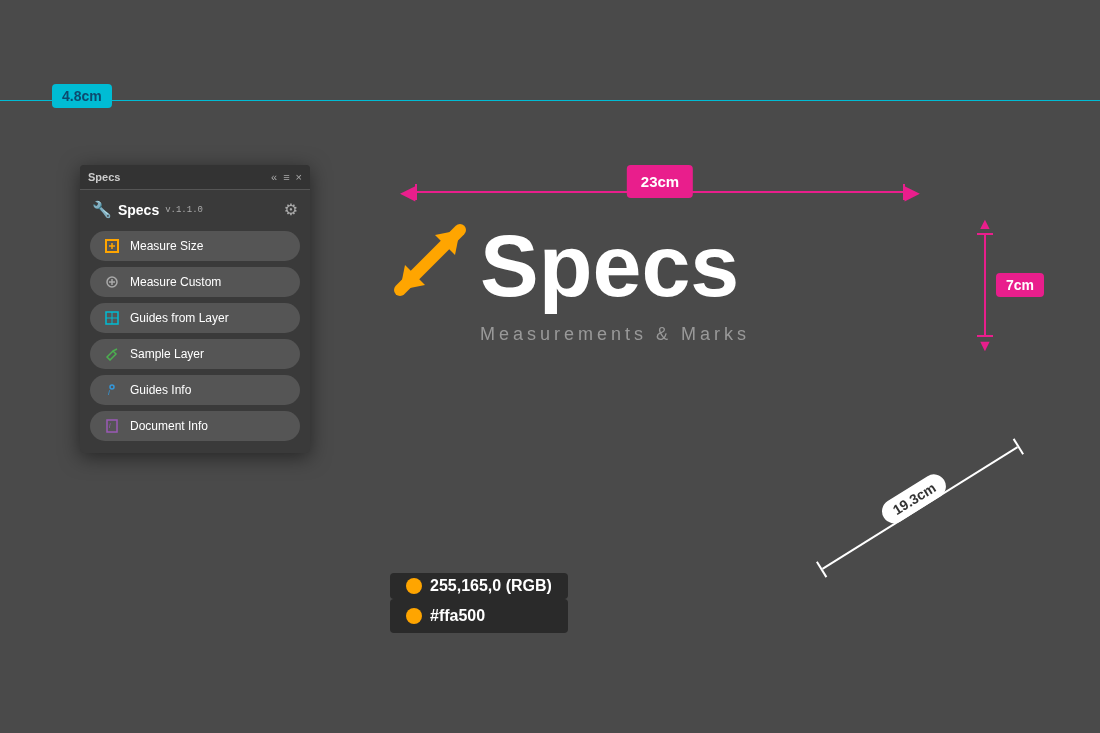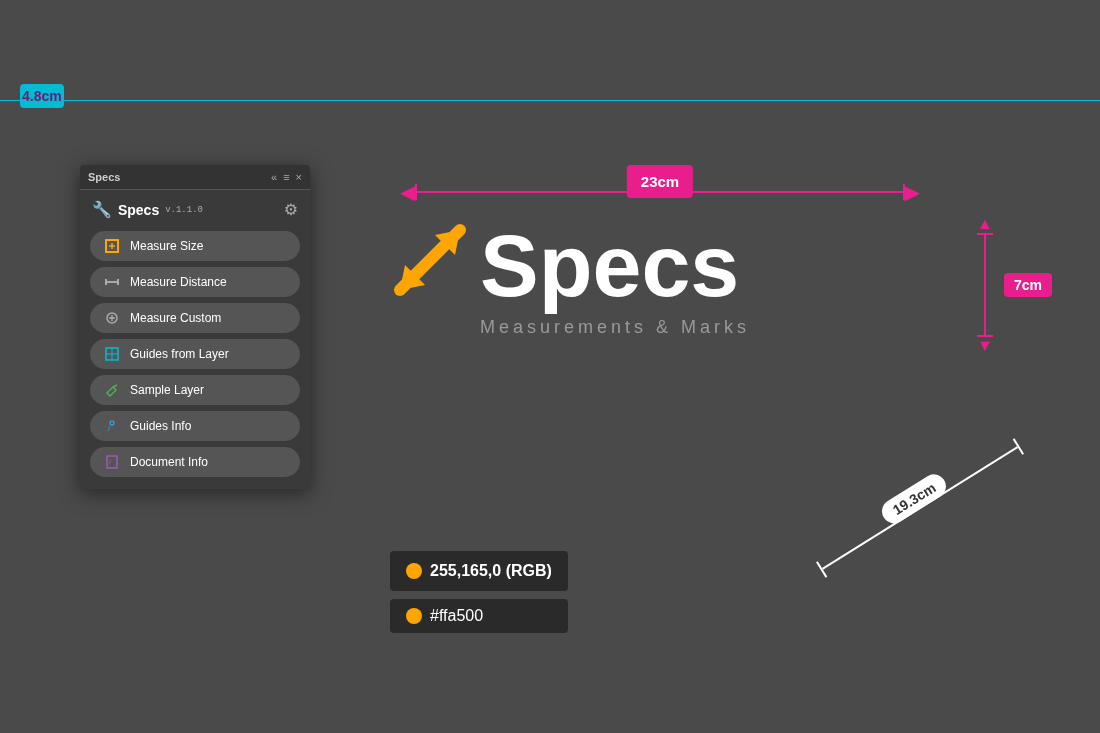--- a/index.html
+++ b/index.html
@@ -19,26 +19,26 @@
       left: 0;
       right: 0;
       height: 1px;
       background: #00bcd4;
     }
 
     
     .top-badge {
       position: absolute;
       top: 84px;
-      left: 20px;
+      left: 52px;
       background: #00bcd4;
-      color: #701a75;
+      color: #0c4a6e;
       font-size: 14px;
       font-weight: bold;
-      padding: 4px 2px;
+      padding: 4px 10px;
       border-radius: 4px;
     }
 
     
     .panel {
       position: absolute;
       top: 165px;
       left: 80px;
       width: 230px;
       background: #3a3a3a;
@@ -178,30 +178,20 @@
       <span class="btn-icon">
         <svg width="14" height="14" viewBox="0 0 14 14">
           <rect x="1" y="1" width="12" height="12" fill="none" stroke="#ffa500" stroke-width="2"></rect>
           <line x1="4" y1="7" x2="10" y2="7" stroke="#ffa500" stroke-width="1.5"></line>
           <line x1="7" y1="4" x2="7" y2="10" stroke="#ffa500" stroke-width="1.5"></line>
         </svg>
       </span>
       <span>Measure Size</span>
     </button>
 
-    <button class="panel-btn">
-      <span class="btn-icon">
-        <svg width="14" height="14" viewBox="0 0 14 14">
-          <line x1="1" y1="7" x2="13" y2="7" stroke="#aaa" stroke-width="2"></line>
-          <line x1="1" y1="4" x2="1" y2="10" stroke="#aaa" stroke-width="2"></line>
-          <line x1="13" y1="4" x2="13" y2="10" stroke="#aaa" stroke-width="2"></line>
-        </svg>
-      </span>
-      <span>Measure Distance</span>
-    </button>
 
     <button class="panel-btn">
       <span class="btn-icon">
         <svg width="14" height="14" viewBox="0 0 14 14">
           <circle cx="7" cy="7" r="5" fill="none" stroke="#aaa" stroke-width="1.5"></circle>
           <line x1="7" y1="4" x2="7" y2="10" stroke="#aaa" stroke-width="1.5"></line>
           <line x1="4" y1="7" x2="10" y2="7" stroke="#aaa" stroke-width="1.5"></line>
         </svg>
       </span>
       <span>Measure Custom</span>
@@ -268,41 +258,41 @@
       <div style="font-size:70px; color:#ffa500; line-height:1; transform:rotate(0deg);">
         <svg width="80" height="80" viewBox="0 0 80 80">
           <polygon points="10,70 70,10 70,40 70,10 40,10" fill="none"></polygon>
           <line x1="70" y1="10" x2="10" y2="70" stroke="#ffa500" stroke-width="12" stroke-linecap="round"></line>
           <polygon points="70,10 45,15 65,35" fill="#ffa500"></polygon>
           <polygon points="10,70 35,65 15,45" fill="#ffa500"></polygon>
         </svg>
       </div>
       <div style="font-size:88px; font-weight:900; color:white; line-height:1; font-family:Arial,sans-serif;">Specs</div>
     </div>
-    <div style="font-size:18px; color:#999; letter-spacing:4px; margin-top:6px; margin-left:90px;">Measurements &amp; Marks</div>
+    <div style="font-size:18px; color:#999; letter-spacing:4px; margin-top:13px; margin-left:90px;">Measurements &amp; Marks</div>
   </div>
 
   <div style="position:absolute; top:55px; right:60px; width:30px; height:140px; display:flex; flex-direction:column; align-items:center;">
     <span style="color:#e91e8c; font-size:16px;">▲</span>
     <div style="flex:1; width:2px; background:#e91e8c; position:relative;">
       <div style="position:absolute; top:0; left:-7px; height:2px; width:16px; background:#e91e8c;"></div>
       <div style="position:absolute; bottom:0; left:-7px; height:2px; width:16px; background:#e91e8c;"></div>
-      <div style="position:absolute; top:50%; left:20px; transform:translateY(-50%); background:#e91e8c; color:white; font-size:14px; font-weight:bold; padding:4px 10px; border-radius:4px; white-space:nowrap;">7cm</div>
+      <div style="position:absolute; top:50%; left:12px; transform:translateY(-50%); background:#e91e8c; color:white; font-size:14px; font-weight:bold; padding:4px 10px; border-radius:4px; white-space:nowrap;">7cm</div>
     </div>
     <span style="color:#e91e8c; font-size:16px;">▼</span>
   </div>
 
   <div style="position:absolute; bottom:20px; left:40px;">
-    <div style="display:flex; align-items:center; gap:8px; background:#2a2a2a; border-radius:4px; padding:11px 16px; margin-bottom:8px;">
+    <div style="display:flex; align-items:center; gap:8px; background:#2a2a2a; border-radius:4px; padding:4px 16px; ">
       <div style="width:16px; height:16px; border-radius:50%; background:#ffa500;"></div>
       <span style="color:white; font-size:16px; font-weight:bold;">255,165,0 (RGB)</span>
     </div>
     <div style="display:flex; align-items:center; gap:8px; background:#2a2a2a; border-radius:4px; padding:8px 16px;">
       <div style="width:16px; height:16px; border-radius:50%; background:#ffa500;"></div>
-      <span style="color:white; font-size:16px; font-weight:normal;">#ffa500</span>
+      <span style="color:white; font-size:16px; font-weight:bold;">#ffa500</span>
     </div>
   </div>
 
   <div style="position:absolute; bottom:60px; right:10px; width:260px; height:170px;">
     <div style="position:absolute; top:50%; left:50%; transform:translate(-50%,-50%) rotate(-32deg); width:230px;">
       <div style="position:relative; height:2px; background:white; width:100%;">
         <div style="position:absolute; left:-2px; top:-8px; width:2px; height:18px; background:white;"></div>
         <div style="position:absolute; right:-2px; top:-8px; width:2px; height:18px; background:white;"></div>
       </div>
       <div style="position:absolute; top:-22px; left:50%; transform:translateX(-50%); background:white; color:#333; font-size:14px; font-weight:bold; padding:4px 12px; border-radius:20px; white-space:nowrap;">19.3cm</div>

